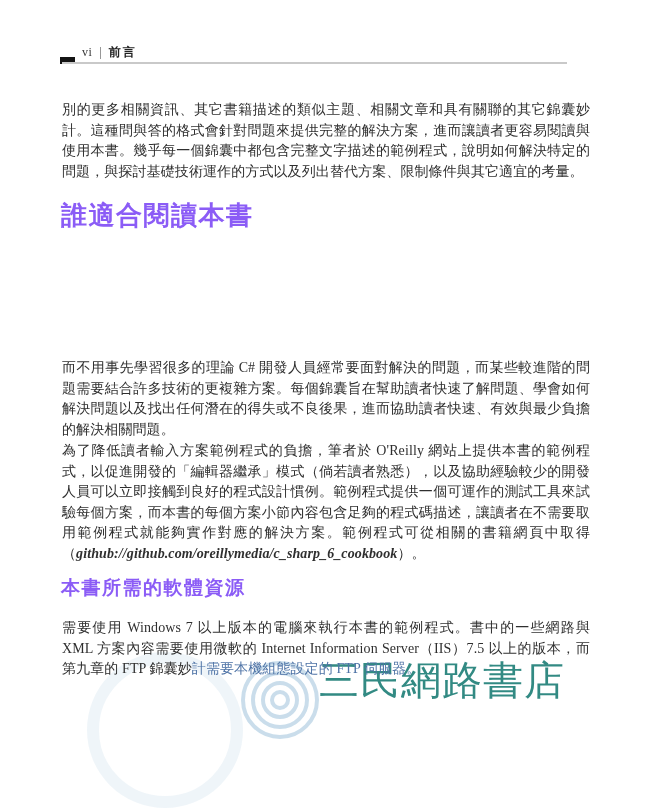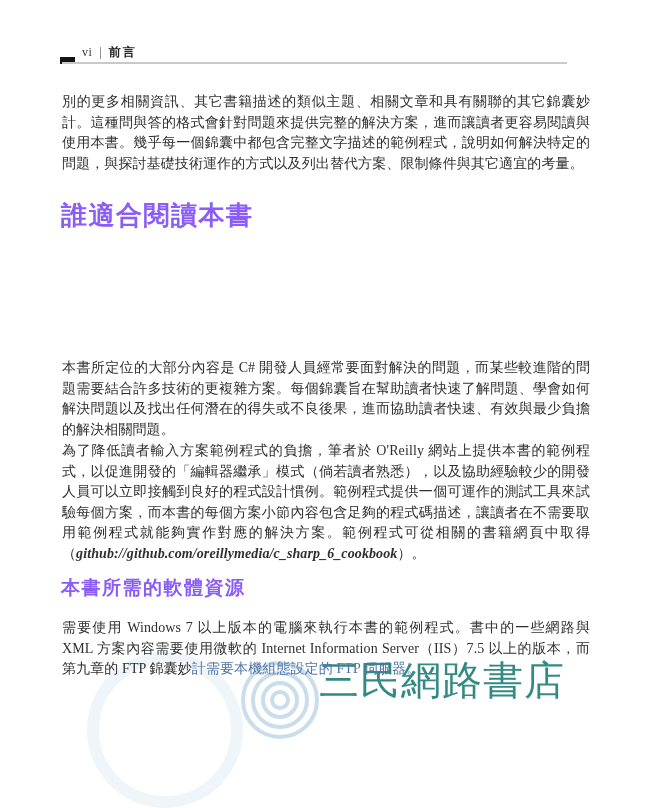--- a/index.html
+++ b/index.html
@@ -48,21 +48,21 @@
     position: absolute;
     left: 62px;
     width: 528px;
     margin: 0;
     font-size: 14px;
     line-height: 20.5px;
     text-align: justify;
     letter-spacing: 0.1px;
     color: #2f2f2f;
   }
-  .p1 { top: 92px; font-family: Liberation Mono, monospace; }
+  .p1 { top: 100px; font-family: Liberation Mono, monospace; }
   .p2 { top: 240px; }
   .p3 { top: 358px; }
   .p4 { top: 441px; }
   .p5 { top: 618px; }
   .p6 { top: 681px; }
 
   .section-heading {
     position: absolute;
     left: 61px;
     margin: 0;
@@ -119,21 +119,21 @@
     <div class="header-rule"></div>
     <div class="page-header">
       <span class="page-number">vi</span><span class="header-sep">|</span><span class="header-title">前言</span>
     </div>
 
     <p class="body-text p1"><span>別的更多相關資訊、其它書籍描述的類似主題、相關文章和具有關聯的其它錦囊妙計。這種問與答的格式會針對問題來提供完整的解決方案，進而讓讀者更容易閱讀與使用本書。幾乎每一個錦囊中都包含完整文字描述的範例程式，說明如何解決特定的問題，與探討基礎技術運作的方式以及列出替代方案、限制條件與其它適宜的考量。</span></p>
 
     <h2 class="section-heading h-who">誰適合閱讀本書</h2>
 
 
-    <p class="body-text p3"><span>本書所定位的大部分內容是 C# 開發人員經常要面對解決的問題，而某些較進階的問題需要結合許多技術的更複雜方案。每個錦囊旨在幫助讀者快速了解問題、學會如何解決問題以及找出任何潛在的得失或不良後果，進而協助讀者快速、有效與最少負擔的解決相關問題。</span></p>
+    <p class="body-text p3"><span>而不用事先學習很多的理論 C# 開發人員經常要面對解決的問題，而某些較進階的問題需要結合許多技術的更複雜方案。每個錦囊旨在幫助讀者快速了解問題、學會如何解決問題以及找出任何潛在的得失或不良後果，進而協助讀者快速、有效與最少負擔的解決相關問題。</span></p>
 
     <p class="body-text p4"><span>為了降低讀者輸入方案範例程式的負擔，筆者於 O'Reilly 網站上提供本書的範例程式，以促進開發的「編輯器繼承」模式（倘若讀者熟悉），以及協助經驗較少的開發人員可以立即接觸到良好的程式設計慣例。範例程式提供一個可運作的測試工具來試驗每個方案，而本書的每個方案小節內容包含足夠的程式碼描述，讓讀者在不需要取用範例程式就能夠實作對應的解決方案。範例程式可從相關的書籍網頁中取得（</span><span class="run-italic">github://github.com/oreillymedia/c_sharp_6_cookbook</span><span>）。</span></p>
 
     <h2 class="section-heading h-software">本書所需的軟體資源</h2>
 
     <p class="body-text p5"><span>需要使用 Windows 7 以上版本的電腦來執行本書的範例程式。書中的一些網路與 XML 方案內容需要使用微軟的 Internet Information Server（IIS）7.5 以上的版本，而第九章的 FTP 錦囊妙</span><span class="run-tint_strong">計需要本機組態設定的 FTP 伺服器。</span></p>
 
 
   </div>
 </div>

